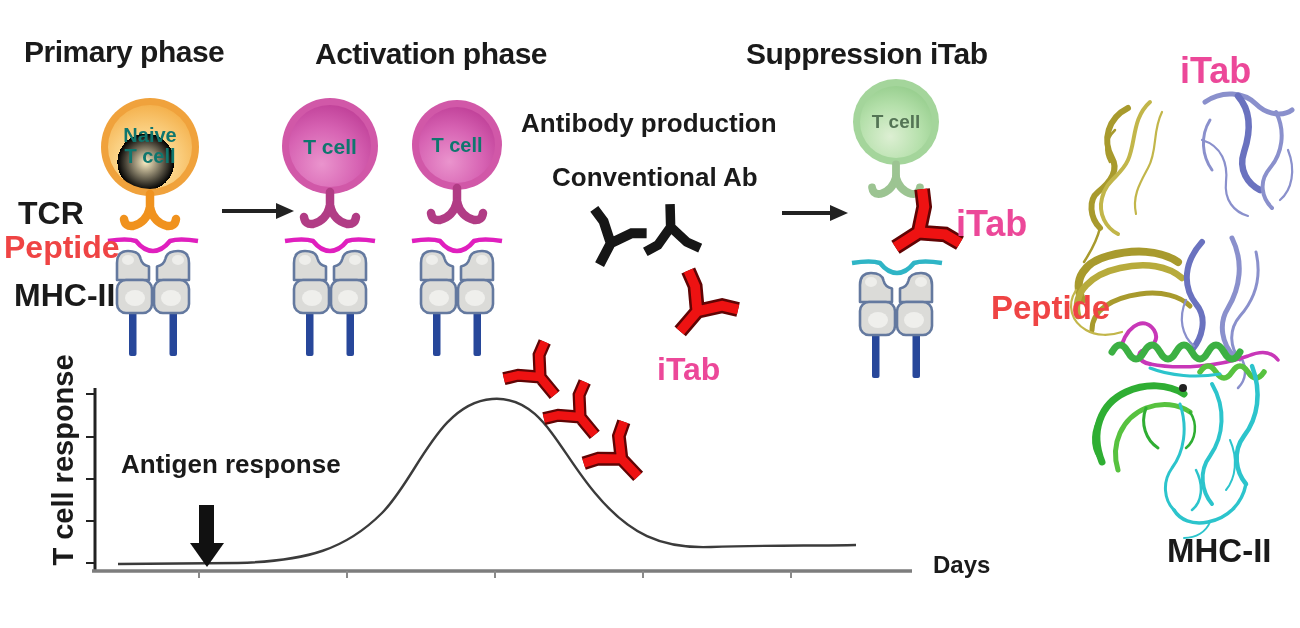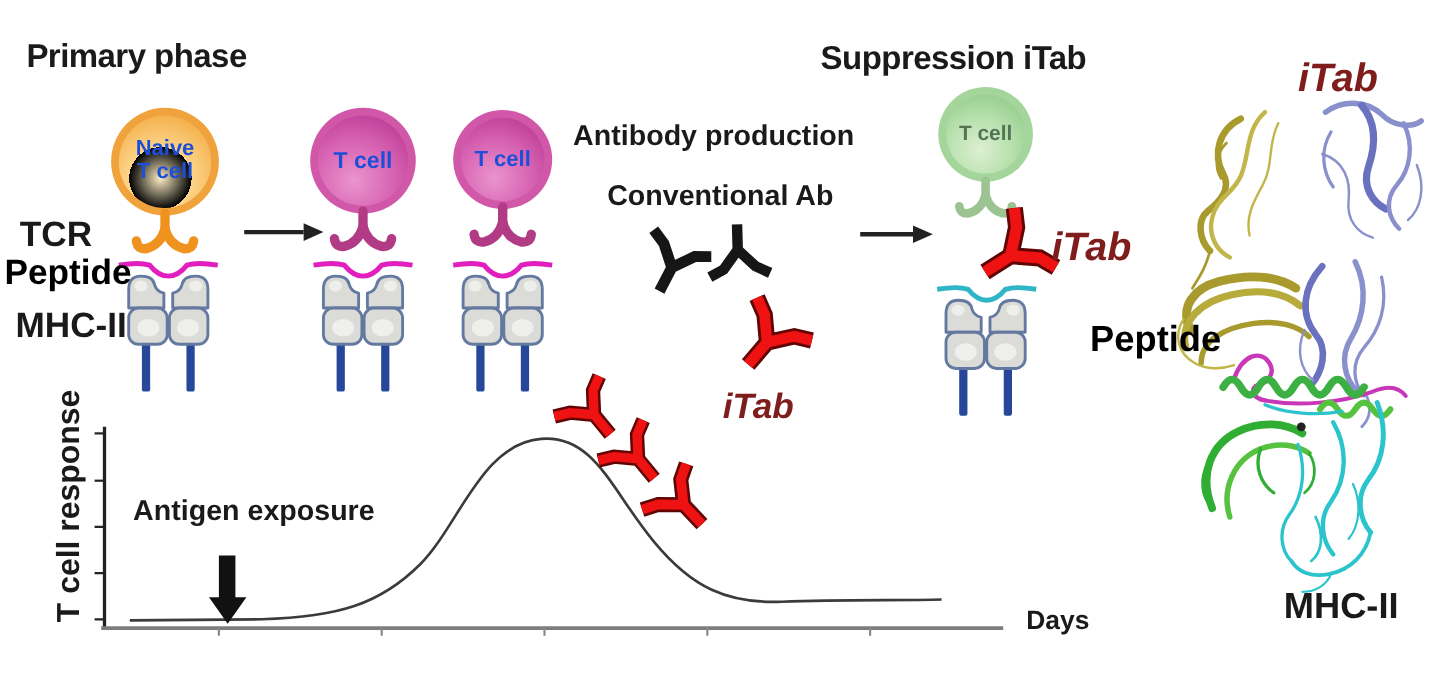--- a/index.html
+++ b/index.html
@@ -14,24 +14,24 @@
   .lbl{
     position:absolute;
     font-weight:bold;
     color:#1a1a1a;
     white-space:nowrap;
     line-height:1.05;
   }
   .t-title{font-size:30px;letter-spacing:-0.5px;}
   .t-mid{font-size:26px;}
   .t-side{font-size:32px;}
-  .t-cell{font-size:20px;text-align:center;transform:translateX(-50%);color:#1d4ed8;}
+  .t-cell{font-size:20px;text-align:center;transform:translateX(-50%);color:#0f766e;}
   .t-cell-green{color:#547455;}
-  .red{color:#7f1d1d;font-style:italic;}
-  .magenta{color:#000000;}
+  .red{color:#ec4899;}
+  .magenta{color:#ef4444;}
   .t-itab-mid{font-size:32px;}
   .t-itab-big{font-size:36px;}
   .t-struct{font-size:33px;}
   .t-days{font-size:24px;}
   .t-ylabel{
     font-size:29px;
     left:63px;top:460px;
     transform:translate(-50%,-50%) rotate(-90deg);
   }
 </style>
@@ -226,20 +226,21 @@
         <path d="M1246,484 C1242,504 1228,518 1208,522 C1192,525 1180,520 1174,510" stroke-width="3.5"></path>
         <path d="M1230,440 C1238,458 1236,478 1226,490" stroke-width="2"></path>
         <path d="M1196,470 C1204,486 1202,502 1192,510" stroke-width="2.5"></path>
         <path d="M1210,522 C1206,532 1196,538 1184,538" stroke-width="2"></path>
       </g>
       <circle cx="1183" cy="388" r="4" fill="#222" stroke="none"></circle>
     </g>
   </svg>
 
   <div class="lbl t-title" style="left:24px;top:36px">Primary phase</div>
+  <div class="lbl t-title" style="left:315px;top:38px">Activation phase</div>
   <div class="lbl t-title" style="left:746px;top:38px">Suppression iTab</div>
 
   <div class="lbl t-cell" style="left:150px;top:125px">
     <div>Naive</div>
     <div>T cell</div>
   </div>
   <div class="lbl t-cell" style="left:330px;top:136px;font-size:21px">T cell</div>
   <div class="lbl t-cell" style="left:457px;top:135px">T cell</div>
   <div class="lbl t-cell t-cell-green" style="left:896px;top:112px;font-size:19px">T cell</div>
 
@@ -250,17 +251,17 @@
   <div class="lbl t-mid" style="left:552px;top:164px">Conventional Ab</div>
   <div class="lbl t-mid" style="left:521px;top:110px">Antibody production</div>
   <div class="lbl t-itab-mid red" style="left:657px;top:353px">iTab</div>
 
   <div class="lbl t-itab-big red" style="left:956px;top:205px">iTab</div>
 
   <div class="lbl t-itab-big red" style="left:1180px;top:52px">iTab</div>
   <div class="lbl t-struct magenta" style="left:991px;top:291px">Peptide</div>
   <div class="lbl t-struct" style="left:1167px;top:534px">MHC-II</div>
 
-  <div class="lbl t-mid" style="left:121px;top:451px">Antigen exposure</div>
+  <div class="lbl t-mid" style="left:121px;top:451px">Antigen response</div>
   <div class="lbl t-days" style="left:933px;top:552px">Days</div>
   <div class="lbl t-ylabel">T cell response</div>
 
 </div>
 
 </body></html>

